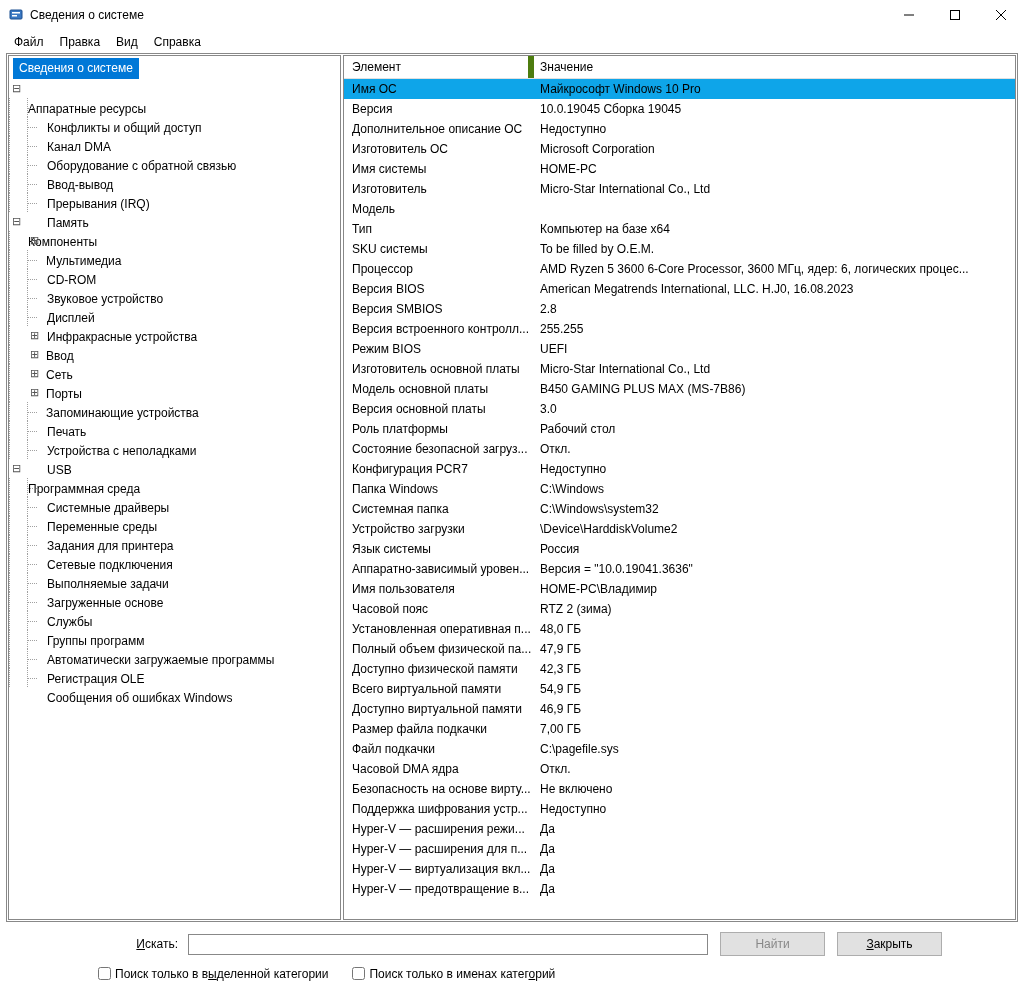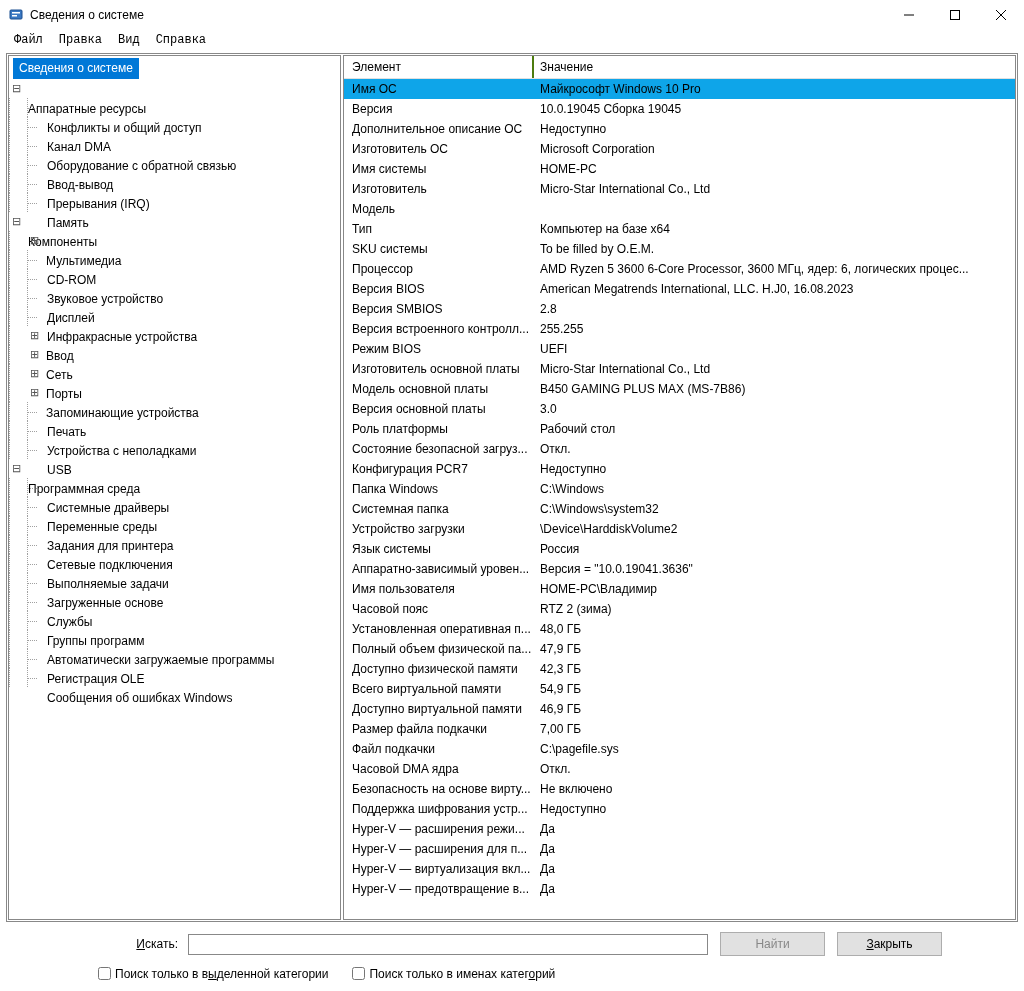--- a/index.html
+++ b/index.html
@@ -28,23 +28,22 @@
   }
   .title-bar .title-text{flex:1;font-size:12px;}
   .win-controls{display:flex;}
   .win-controls .wc{
     width:46px;height:30px;display:flex;align-items:center;justify-content:center;
   }
   
   .menu-bar{
     height:20px;
     display:flex;
-    align-items:flex-start;
+    align-items:flex-end;
     padding:0 4px 2px 6px;
-    font-family:Liberation Mono, monospace;
   }
   .menu-bar .menu-item{
     padding:2px 8px;
     font-size:12px;
   }
   
   .content{
     flex:1;
     display:flex;
     border:1px solid #888;
@@ -125,21 +124,21 @@
   .detail-header{
     display:flex;
     background:#fff;
     border-bottom:1px solid #e0e0e0;
     height:22px;
     align-items:center;
   }
   .col-element{
     width:190px;
     padding-left:8px;
-    border-right:2px solid #4d7c0f;
+    border-right:6px solid #4d7c0f;
     height:22px;
     line-height:22px;
     box-sizing:border-box;
   }
   .col-value{
     flex:1;
     padding-left:6px;
     height:22px;
     line-height:22px;
   }

